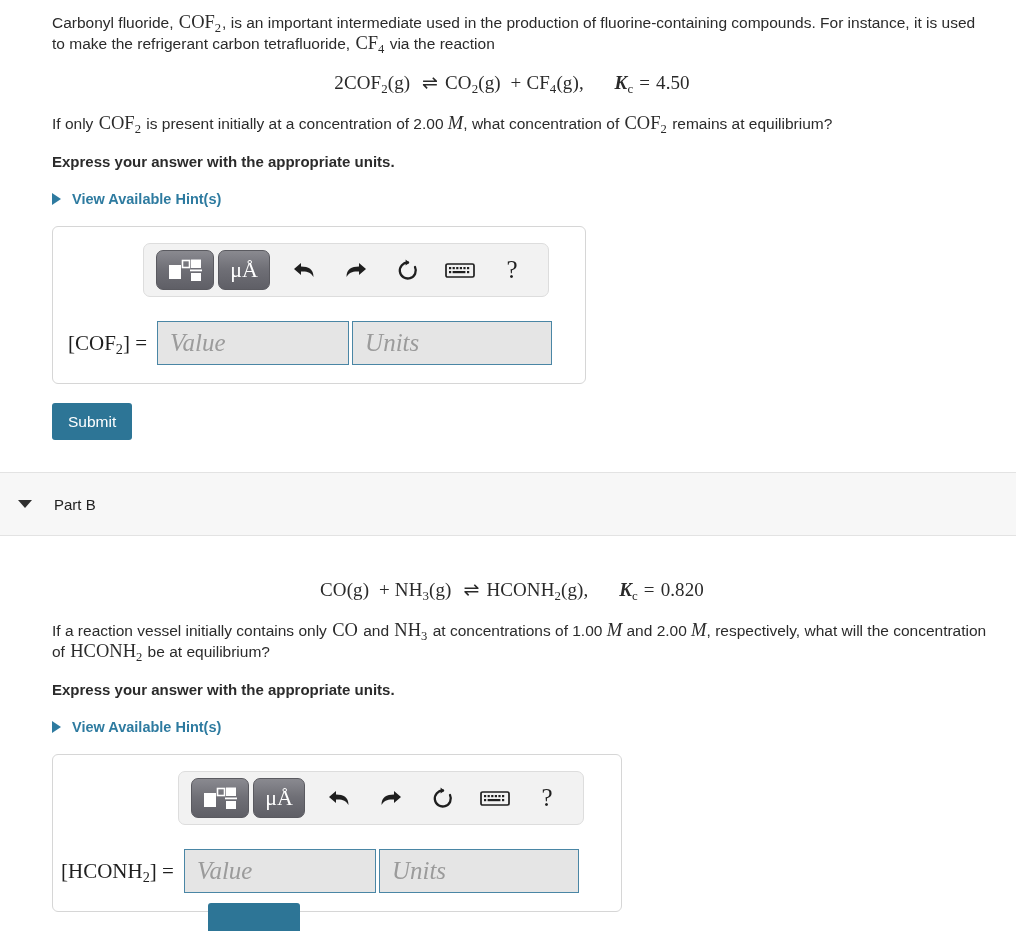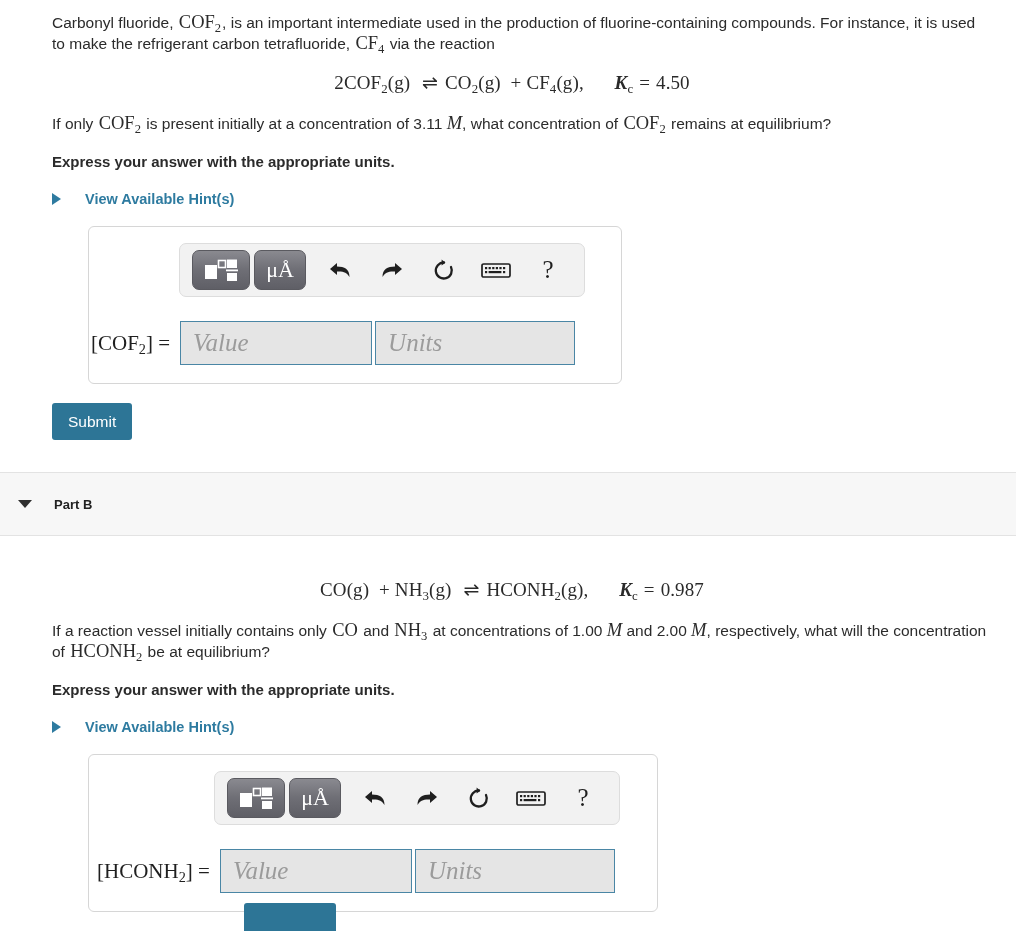--- a/index.html
+++ b/index.html
@@ -73,52 +73,50 @@
   }
   .part-header .caret-down {
     width: 0; height: 0;
     border-left: 7px solid transparent;
     border-right: 7px solid transparent;
     border-top: 8px solid #2e2e2e;
     margin-left: 18px;
     margin-right: 22px;
   }
   .part-header .part-title {
-    font-size: 13px;
-    font-weight: bold;
+    font-size: 15px;
+    font-weight: normal;
     color: #222222;
   }
 
   
   .hint-row {
     display: flex;
     align-items: center;
     gap: 11px;
     cursor: pointer;
   }
   .hint-caret {
     width: 0; height: 0;
     border-top: 6.5px solid transparent;
     border-bottom: 6.5px solid transparent;
     border-left: 9px solid #2e7ba0;
   }
   .hint-label {
     color: #2e7ba0;
     font-weight: bold;
     font-size: 14.5px;
-    margin-left: 13px;
   }
 
   
   .answer-box {
     border: 1px solid #d6d6d6;
     border-radius: 6px;
     background: #ffffff;
     box-sizing: border-box;
-    margin-left: 36px;
   }
 
   .toolbar {
     border: 1px solid #dddddd;
     border-radius: 7px;
     background: #f2f2f2;
     display: inline-flex;
     align-items: center;
     box-sizing: border-box;
     padding: 6px 12px;
@@ -212,21 +210,21 @@
     
     <div class="eq-center math" style="margin-top:17px;">
       <span>2</span><span>COF</span><sub>2</sub><span>(g)</span>
       <span style="padding:0 7px;">⇌</span><span>CO</span><sub>2</sub><span>(g)</span>
       <span style="padding:0 5px;">+</span><span>CF</span><sub>4</sub><span>(g),</span>
       <span class="eq-gap"></span><span style="font-style:italic;font-weight:bold;">K</span><sub>c</sub><span style="padding:0 6px;">=</span><span>4.50</span>
     </div>
 
     
     <div class="prose" style="margin-top:19px;width:940px;">
-      <span>If only </span><span class="math-inline"><span>COF</span><sub>2</sub></span><span> is present initially at a concentration of 3.11 </span><span class="math-italic">M</span><span>, what concentration of </span><span class="math-inline"><span>COF</span><sub>2</sub></span><span> remains at equilibrium?</span>
+      <span>If only </span><span class="math-inline"><span>COF</span><sub>2</sub></span><span> is present initially at a concentration of 2.00 </span><span class="math-italic">M</span><span>, what concentration of </span><span class="math-inline"><span>COF</span><sub>2</sub></span><span> remains at equilibrium?</span>
     </div>
 
     
     <div class="bold-instruction" style="margin-top:19px;">Express your answer with the appropriate units.</div>
 
     
     <div class="hint-row" style="margin-top:21px;">
       <span class="hint-caret"></span>
       <span class="hint-label">View Available Hint(s)</span>
     </div>
@@ -275,21 +273,21 @@
             <rect x="4" y="11" width="2.2" height="2.2" fill="#1f1f1f"></rect>
             <rect x="7.6" y="11" width="12.8" height="2.2" fill="#1f1f1f"></rect>
             <rect x="22" y="11" width="2.2" height="2.2" fill="#1f1f1f"></rect>
           </svg>
         </div>
         <div class="tb-icon-only">
           <span style="font-size:25px;color:#1f1f1f;font-family:'Liberation Serif',serif;">?</span>
         </div>
       </div>
 
-      <div class="field-row" style="position:absolute;left:2px;top:94px;">
+      <div class="field-row" style="position:absolute;left:15px;top:94px;">
         <span class="field-label"><span>[</span><span>COF</span><sub>2</sub><span>] =</span></span>
         <input class="answer-input" type="text" style="width: 192px; margin-left: 10px;" placeholder="Value">
         <input class="answer-input" type="text" style="width: 200px; margin-left: 3px;" placeholder="Units">
       </div>
     </div>
 
     
     <button class="submit-btn" style="margin-top:19px;">Submit</button>
   </div>
 
@@ -298,21 +296,21 @@
     <span class="part-title">Part B</span>
   </div>
 
   <div class="section-white part-body" style="padding-top:24px;">
 
 
     <div class="eq-center math" style="margin-top:18px;">
       <span>CO</span><span>(g)</span>
       <span style="padding:0 5px;">+</span><span>NH</span><sub>3</sub><span>(g)</span>
       <span style="padding:0 7px;">⇌</span><span>HCONH</span><sub>2</sub><span>(g),</span>
-      <span class="eq-gap"></span><span style="font-style:italic;font-weight:bold;">K</span><sub>c</sub><span style="padding:0 6px;">=</span><span>0.987</span>
+      <span class="eq-gap"></span><span style="font-style:italic;font-weight:bold;">K</span><sub>c</sub><span style="padding:0 6px;">=</span><span>0.820</span>
     </div>
 
     <div class="prose" style="margin-top:19px;width:950px;">
       <span>If a reaction vessel initially contains only </span><span class="math-inline">CO</span><span> and </span><span class="math-inline"><span>NH</span><sub>3</sub></span><span> at concentrations of 1.00 </span><span class="math-italic">M</span><span> and 2.00 </span><span class="math-italic">M</span><span>, respectively, what will the concentration of </span><span class="math-inline"><span>HCONH</span><sub>2</sub></span><span> be at equilibrium?</span>
     </div>
 
     <div class="bold-instruction" style="margin-top:19px;">Express your answer with the appropriate units.</div>
 
     <div class="hint-row" style="margin-top:21px;">
       <span class="hint-caret"></span>

